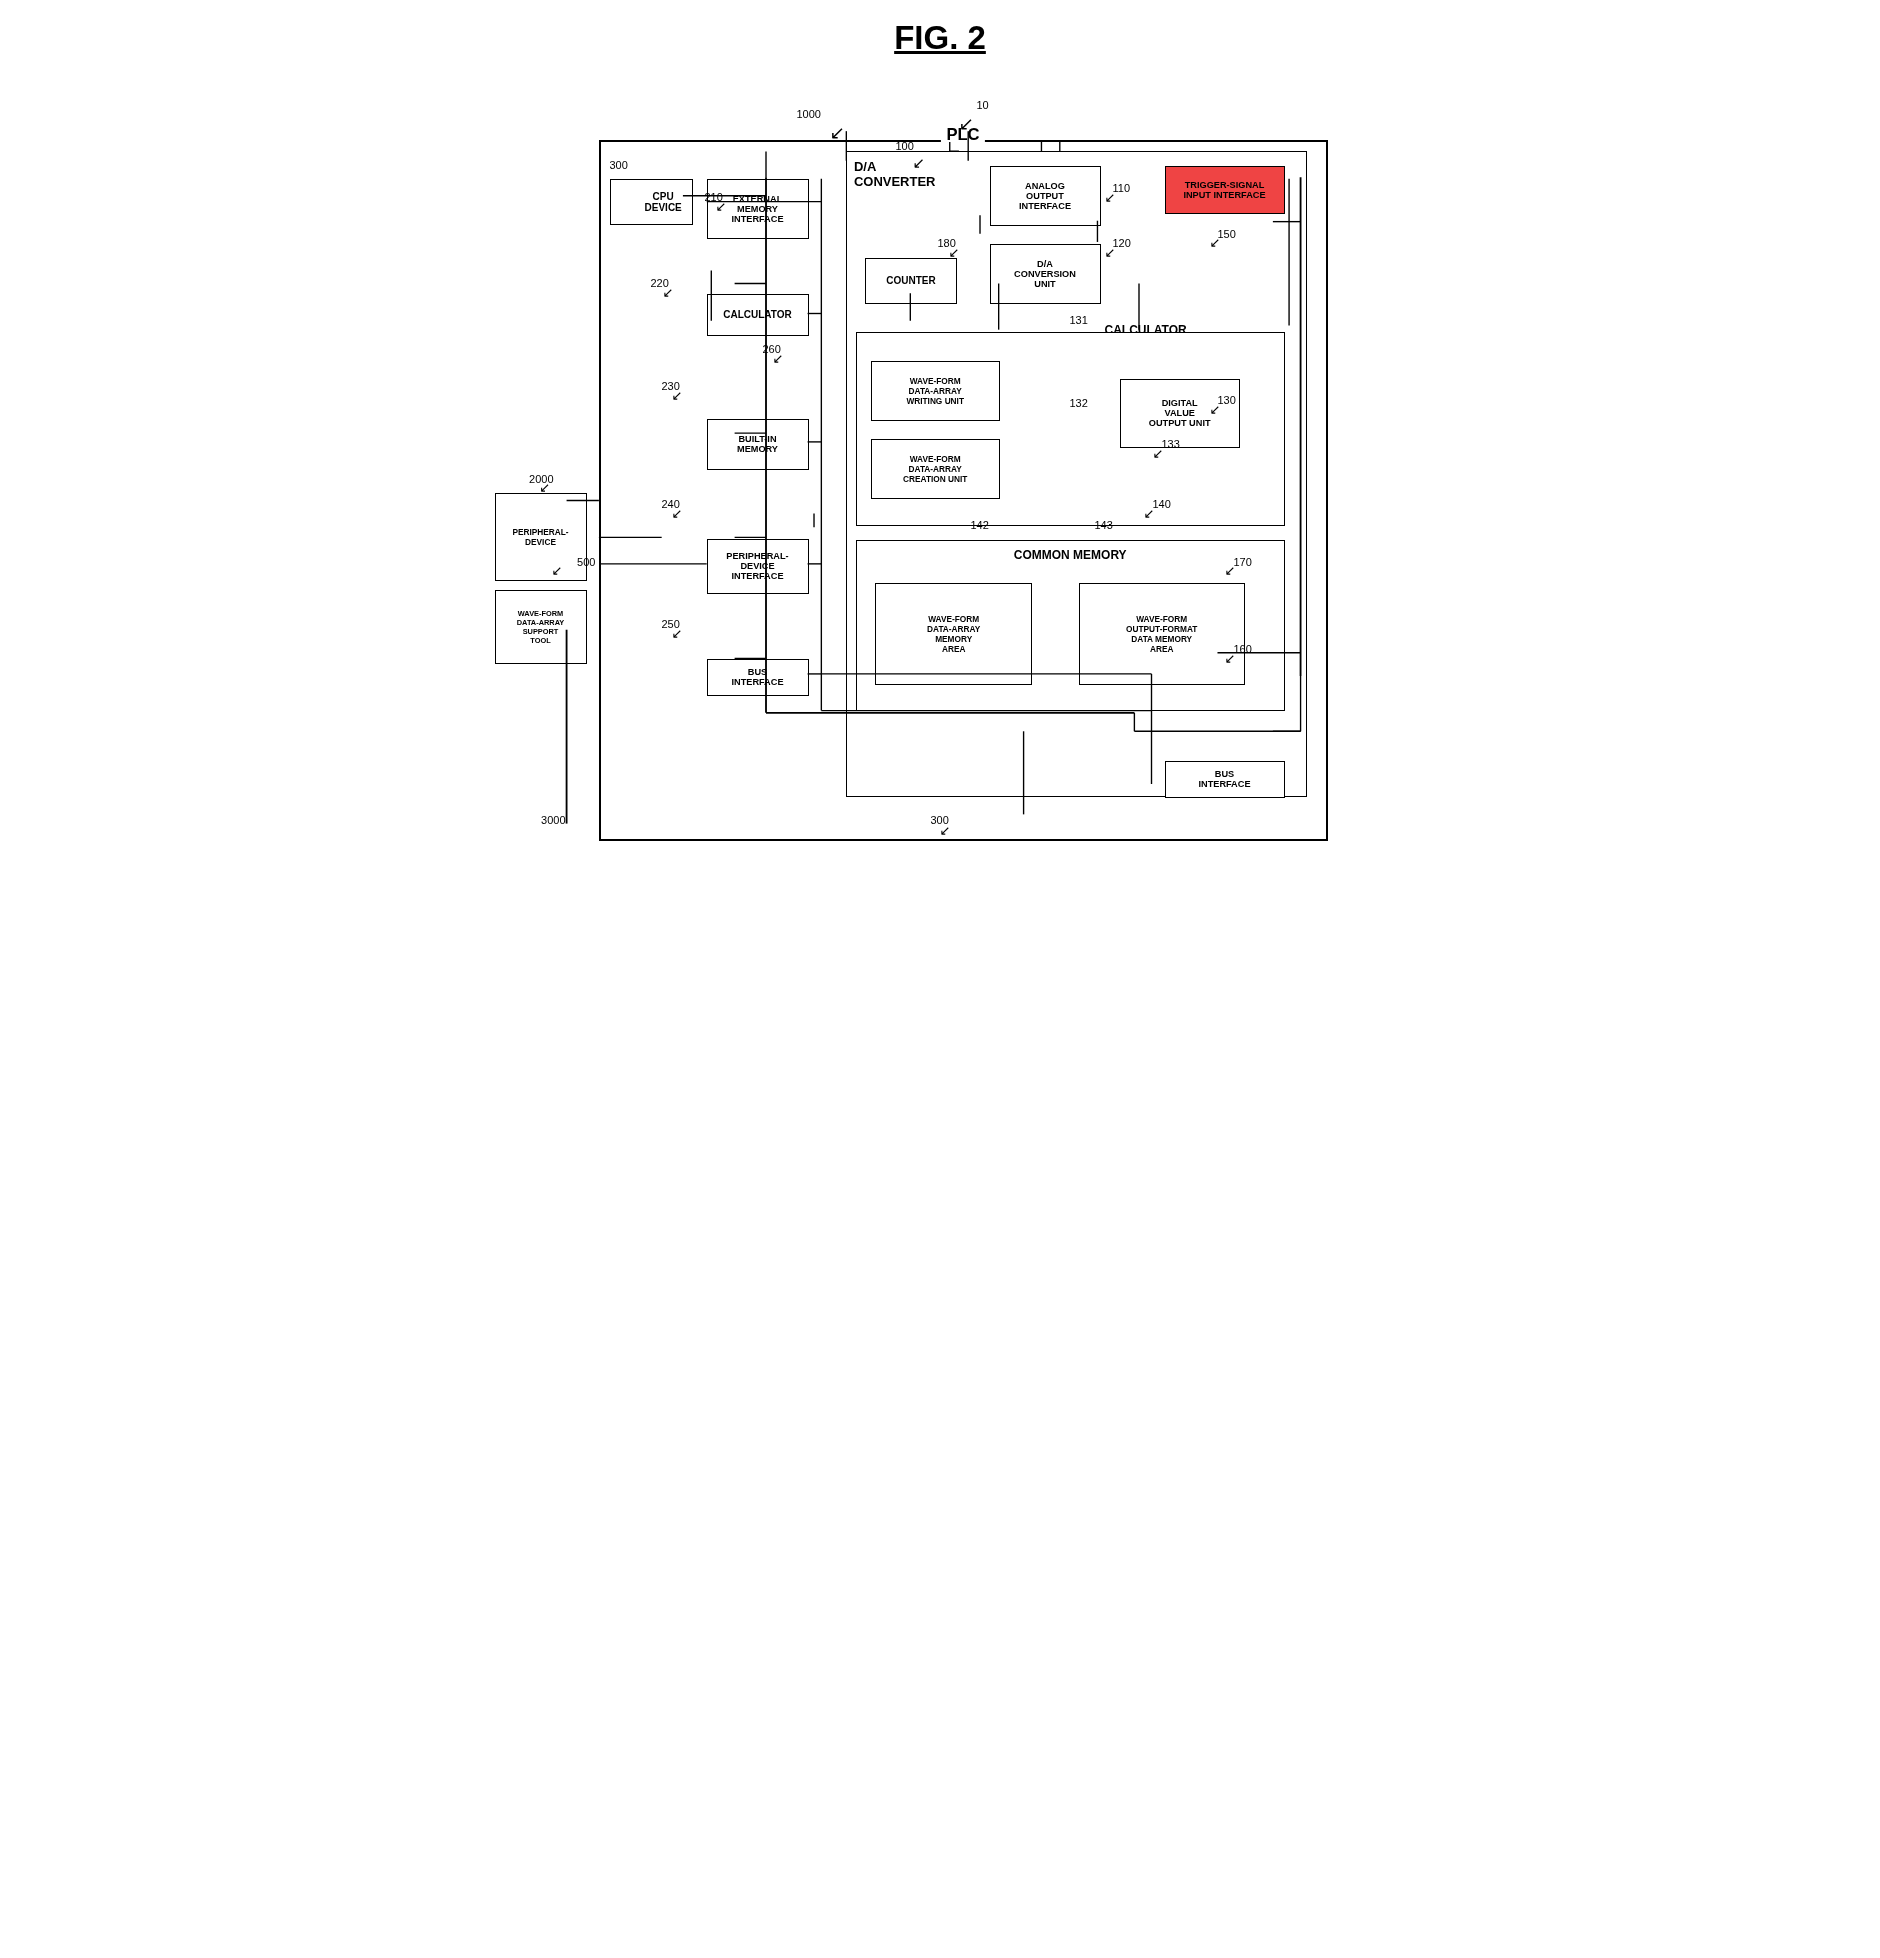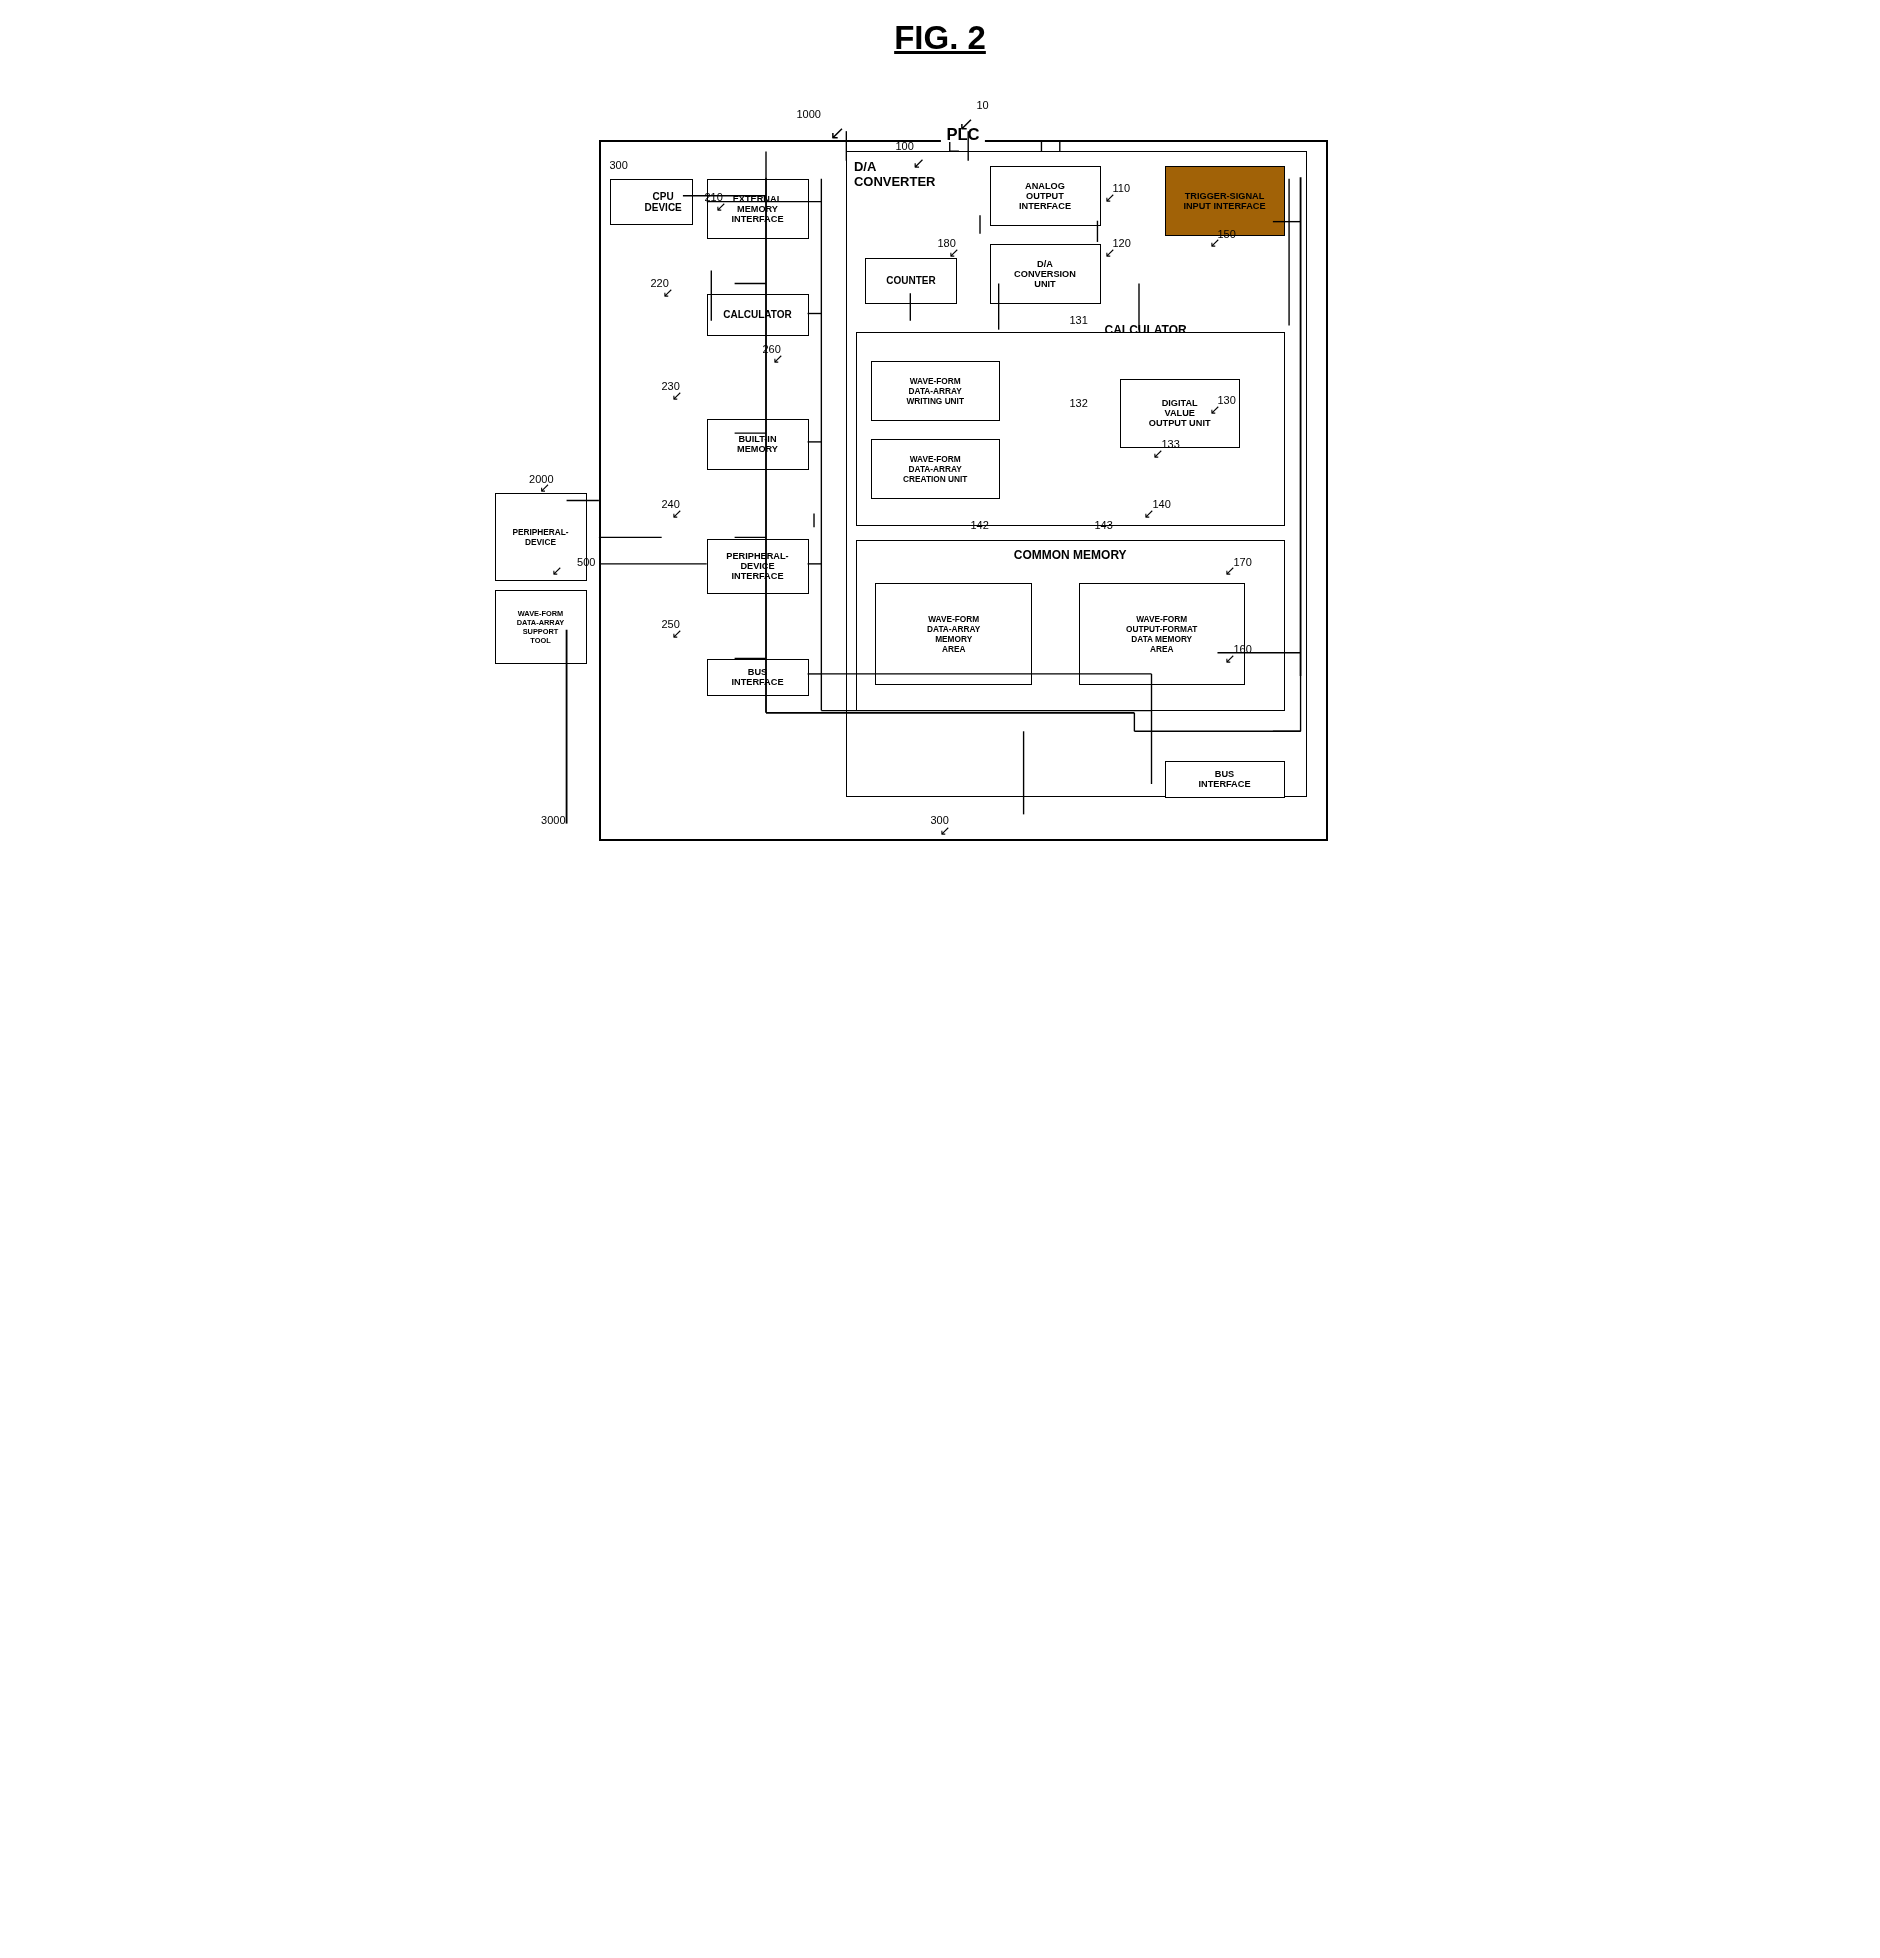--- a/index.html
+++ b/index.html
@@ -176,29 +176,29 @@
       font-size: 9.2px;
       font-weight: bold;
       background: #fff;
     }
     
     .trigger-box {
       position: absolute;
       left: 318px;
       top: 14px;
       width: 120px;
-      height: 70px;
-      border: 1.8px solid #000;
-      display: flex;
-      align-items: center;
-      justify-content: center;
-      text-align: center;
-      font-size: 9.2px;
-      font-weight: bold;
-      background: #a16207;
+      height: 48px;
+      border: 1.8px solid #000;
+      display: flex;
+      align-items: center;
+      justify-content: center;
+      text-align: center;
+      font-size: 9.2px;
+      font-weight: bold;
+      background: #ef4444;
     }
     
     .counter-box {
       position: absolute;
       left: 18.5px;
       top: 106px;
       width: 92px;
       height: 46px;
       border: 1.8px solid #000;
       display: flex;

